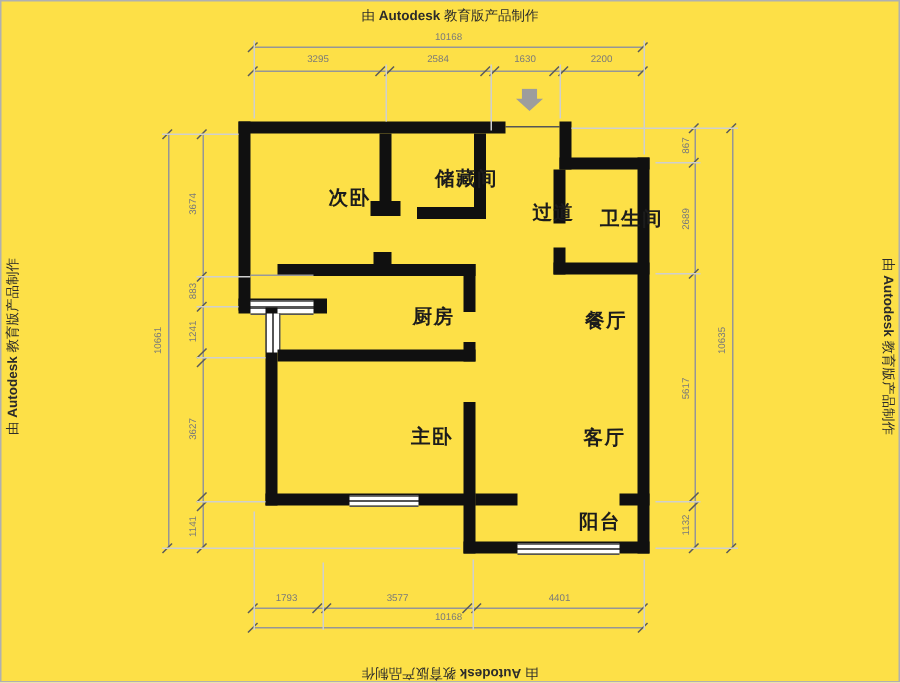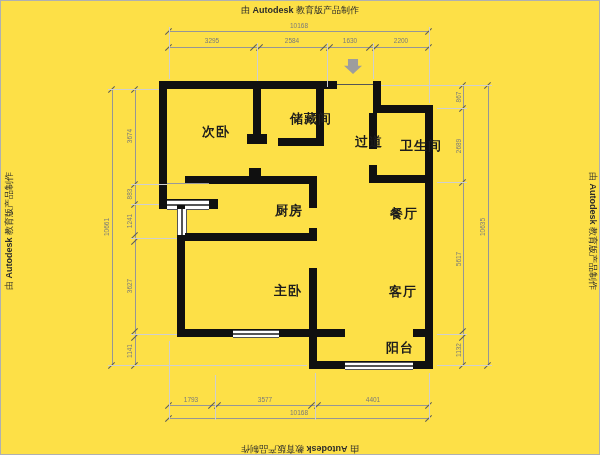--- a/index.html
+++ b/index.html
@@ -65,21 +65,21 @@
   <div class="wall" style="left:184px;top:232px;width:132px;height:8px;"></div>
   <div class="wall" style="left:308px;top:267px;width:8px;height:101px;"></div>
   <div class="wall" style="left:176px;top:328px;width:140px;height:8px;"></div>
   <div class="win-h" style="left:232px;top:329px;width:46px;height:6px;"></div>
   <div class="wall" style="left:316px;top:328px;width:28px;height:8px;"></div>
   <div class="wall" style="left:412px;top:328px;width:20px;height:8px;"></div>
   <div class="wall" style="left:308px;top:360px;width:124px;height:8px;"></div>
   <div class="win-h" style="left:344px;top:361px;width:68px;height:6px;"></div>
   <div class="thinline" style="left:166px;top:182px;width:42px;height:1px;"></div>
 
-  <div class="room" style="left:194px;top:131px;">次卧</div>
+  <div class="room" style="left:211px;top:131px;">次卧</div>
   <div class="room" style="left:289px;top:118px;">储藏间</div>
   <div class="room" style="left:347px;top:141px;">过道</div>
   <div class="room" style="left:399px;top:145px;">卫生间</div>
   <div class="room" style="left:267px;top:210px;">厨房</div>
   <div class="room" style="left:382px;top:213px;">餐厅</div>
   <div class="room" style="left:266px;top:290px;">主卧</div>
   <div class="room" style="left:381px;top:291px;">客厅</div>
   <div class="room" style="left:378px;top:347px;">阳台</div>
 
   <div class="dim" style="left:168px;top:30px;width:260px;height:1px;"></div>

